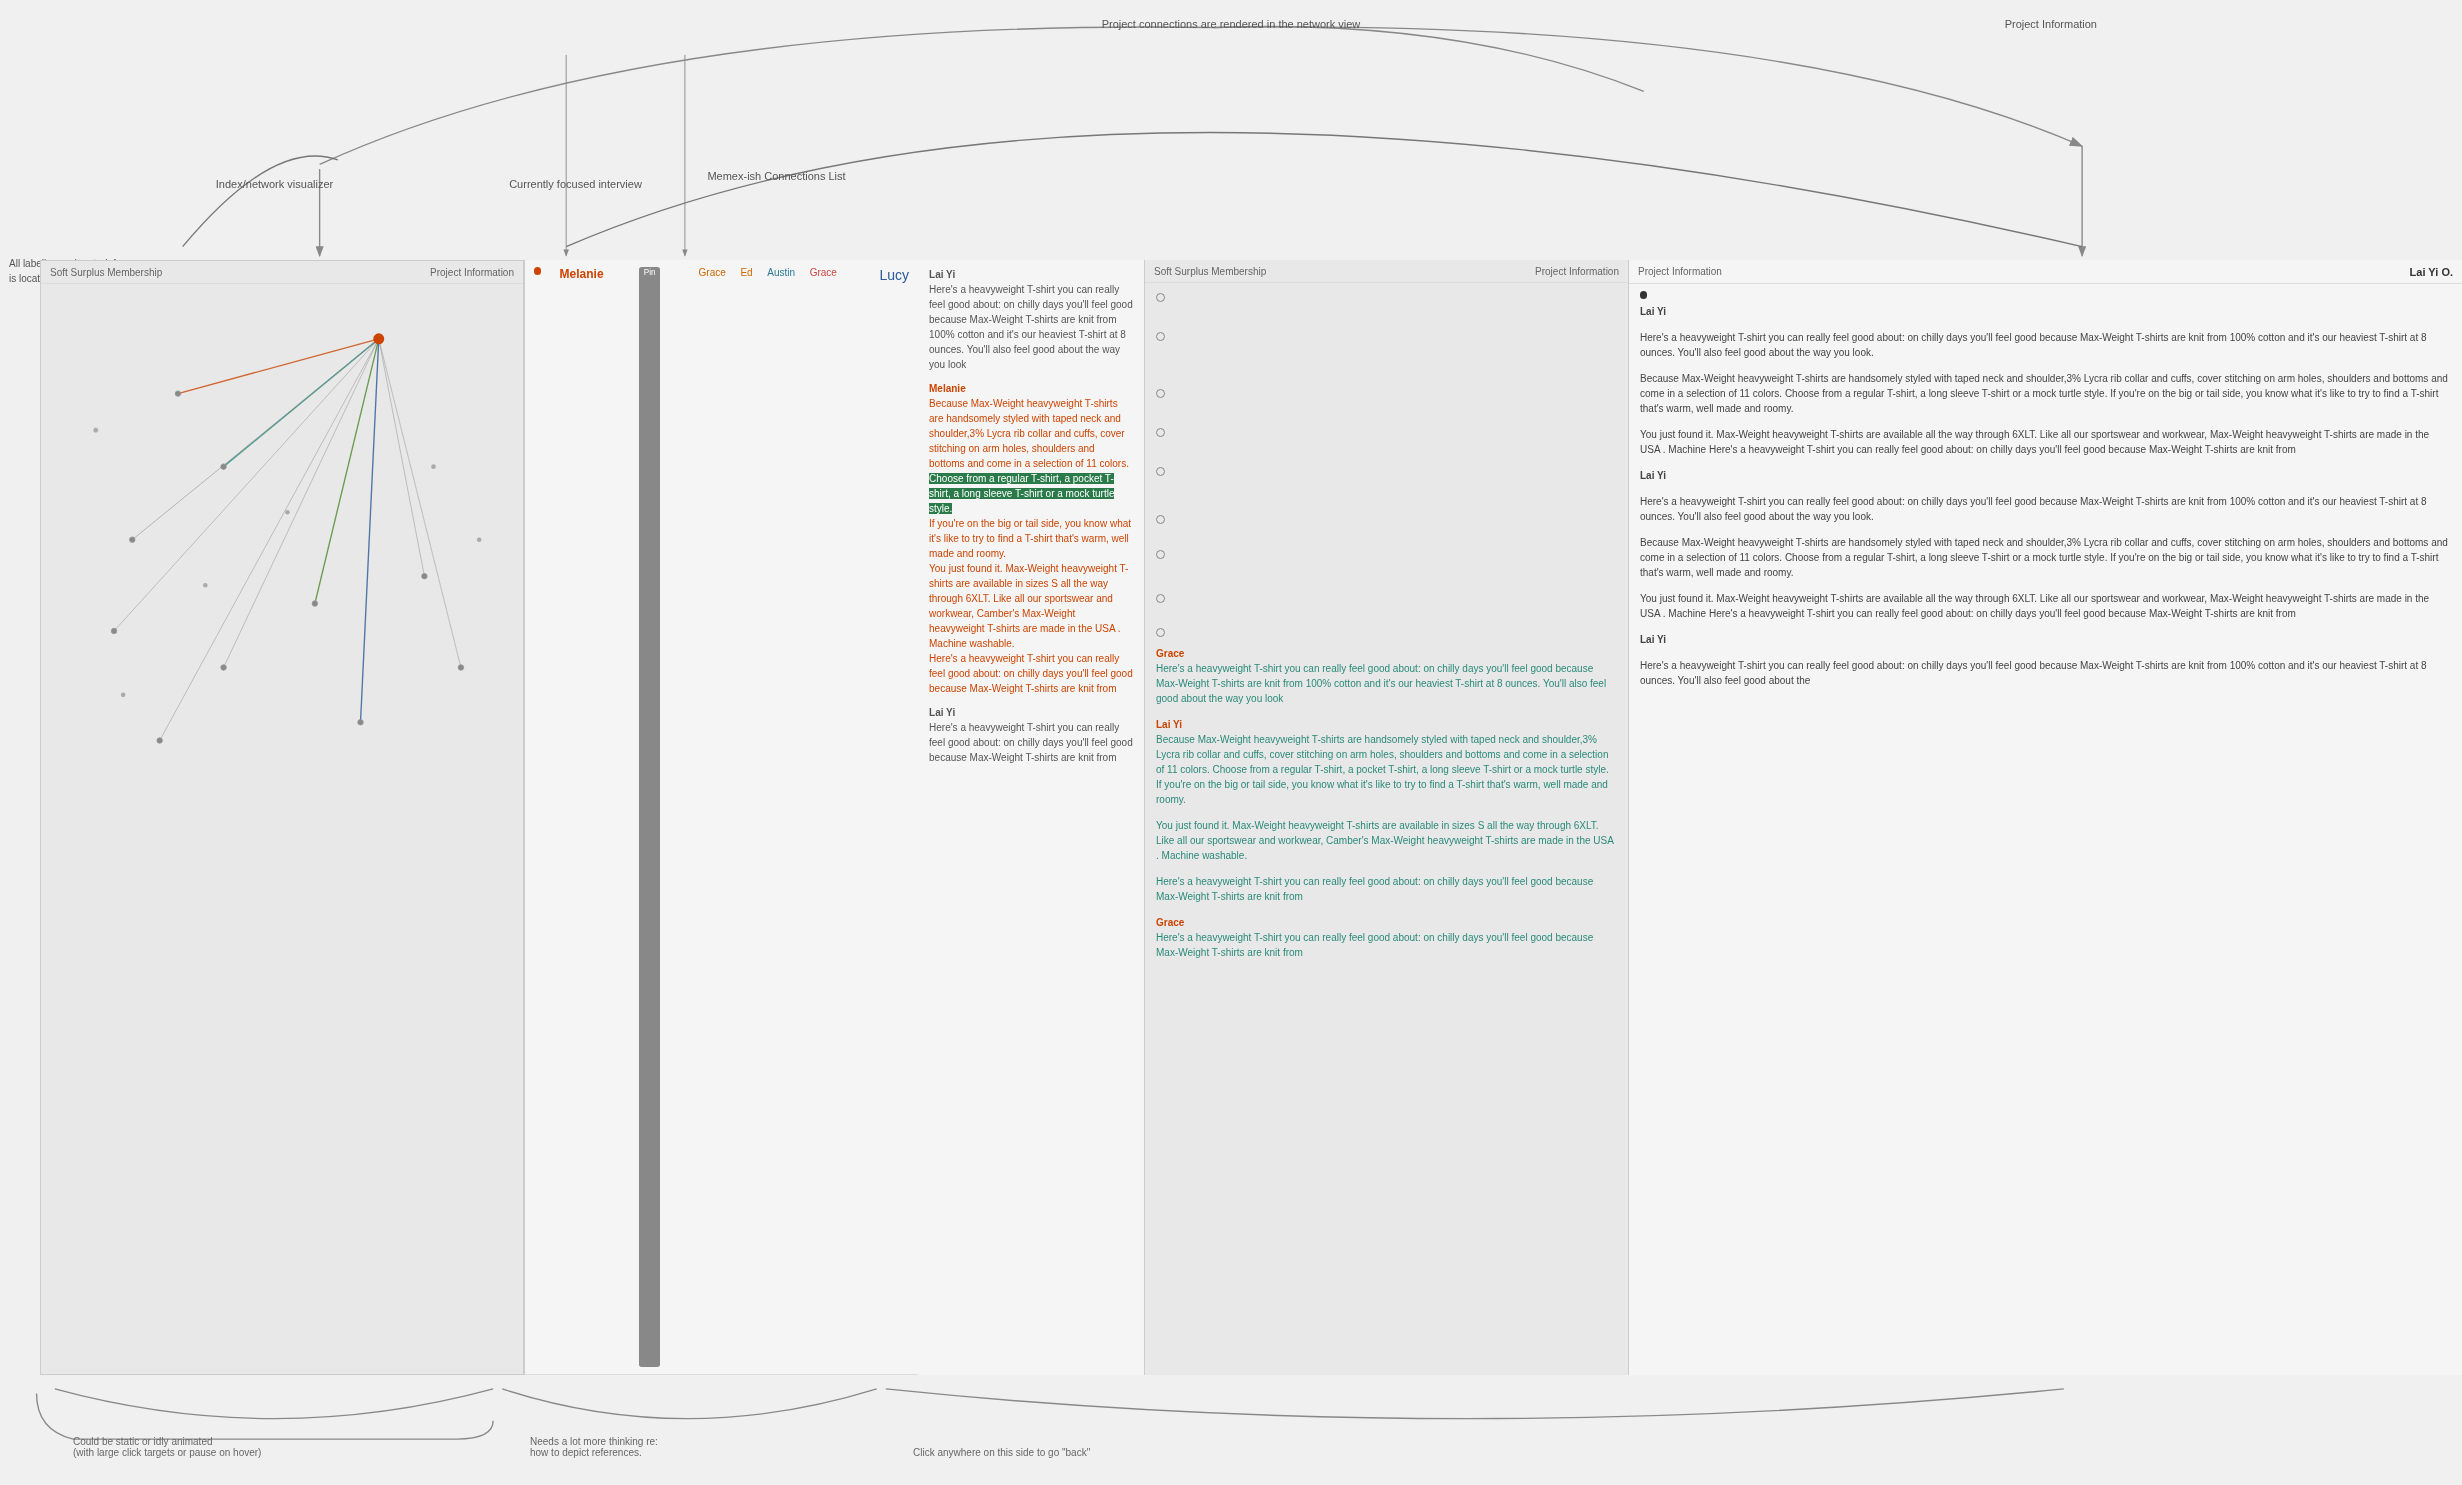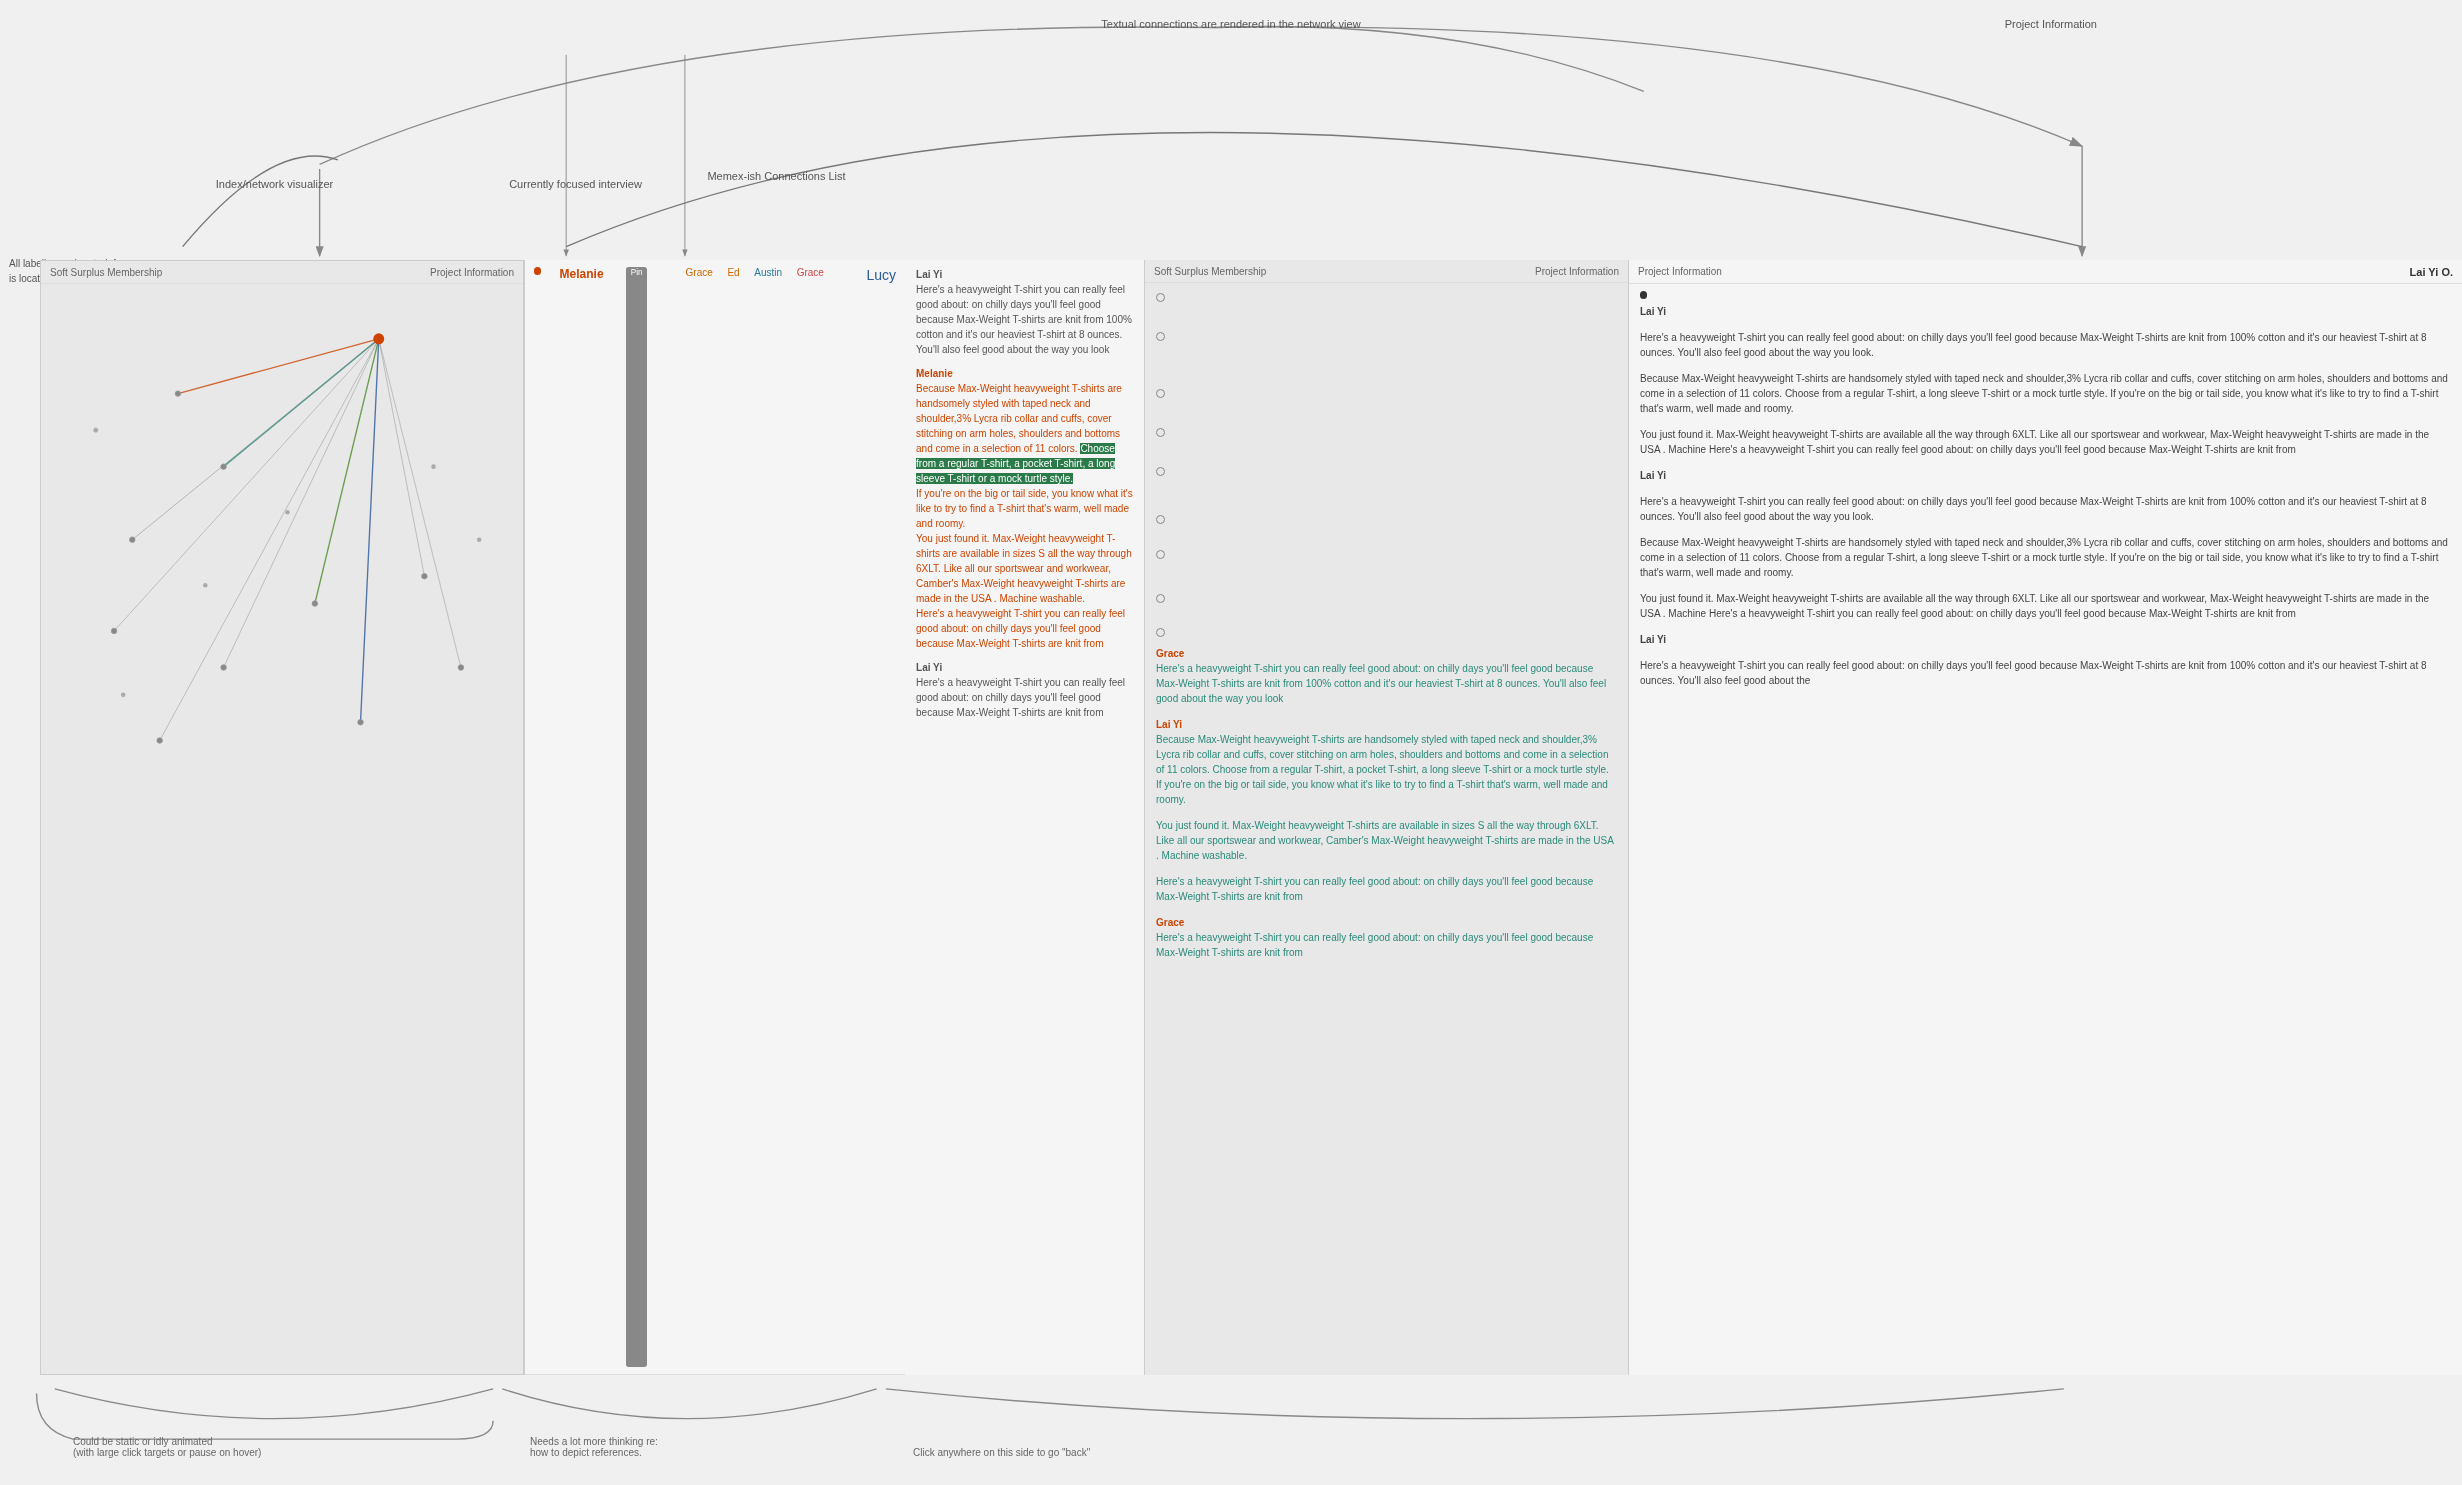--- a/index.html
+++ b/index.html
@@ -165,21 +165,21 @@
       margin-right: 3.7px;
       vertical-align: middle;
     }
 
     .pin-badge {
       background: #888;
       color: white;
       font-size: 8.2px;
       padding: 0.9px 4.6px;
       border-radius: 2.7px;
-      margin-left: 8px;
+      margin-left: 21px;
     }
 
     .section-block {
       margin-bottom: 11px;
     }
 
     .connections-content {
       flex: 1;
       overflow-y: auto;
       padding: 7.3px 11px;
@@ -258,21 +258,21 @@
   <defs>
     <marker id="arrowhead1" markerWidth="10" markerHeight="7" refX="9" refY="3.5" orient="auto">
       <polygon points="0 0, 10 3.5, 0 7" fill="#888"></polygon>
     </marker>
     <marker id="arrowhead2" markerWidth="8" markerHeight="6" refX="7" refY="3" orient="auto">
       <polygon points="0 0, 8 3, 0 6" fill="#888"></polygon>
     </marker>
   </defs>
 </svg>
 
-<div class="annotation-label" style="top: 18px; left: 50%; transform: translateX(-50%); width: 365px;">Textual connections are rendered in the network view</div>
+<div class="annotation-label" style="top: 18px; left: 50%; transform: translateX(-50%); width: 365px;">Project connections are rendered in the network view</div>
 <div class="annotation-label" style="top: 18px; right: 365px;">Project Information</div>
 
 <div class="annotation-label" style="top: 178px; left: 183px; width: 183px;">Index/network visualizer</div>
 <div class="annotation-label" style="top: 178px; left: 484px; width: 183px;">Currently focused interview</div>
 <div class="annotation-label" style="top: 170px; left: 685px; width: 183px;">Memex-ish Connections List</div>
 
 <div class="left-annotation">
   <div>All labeling and meta-info</div>
   <div>is located on one horizontal axis</div>
 </div>

